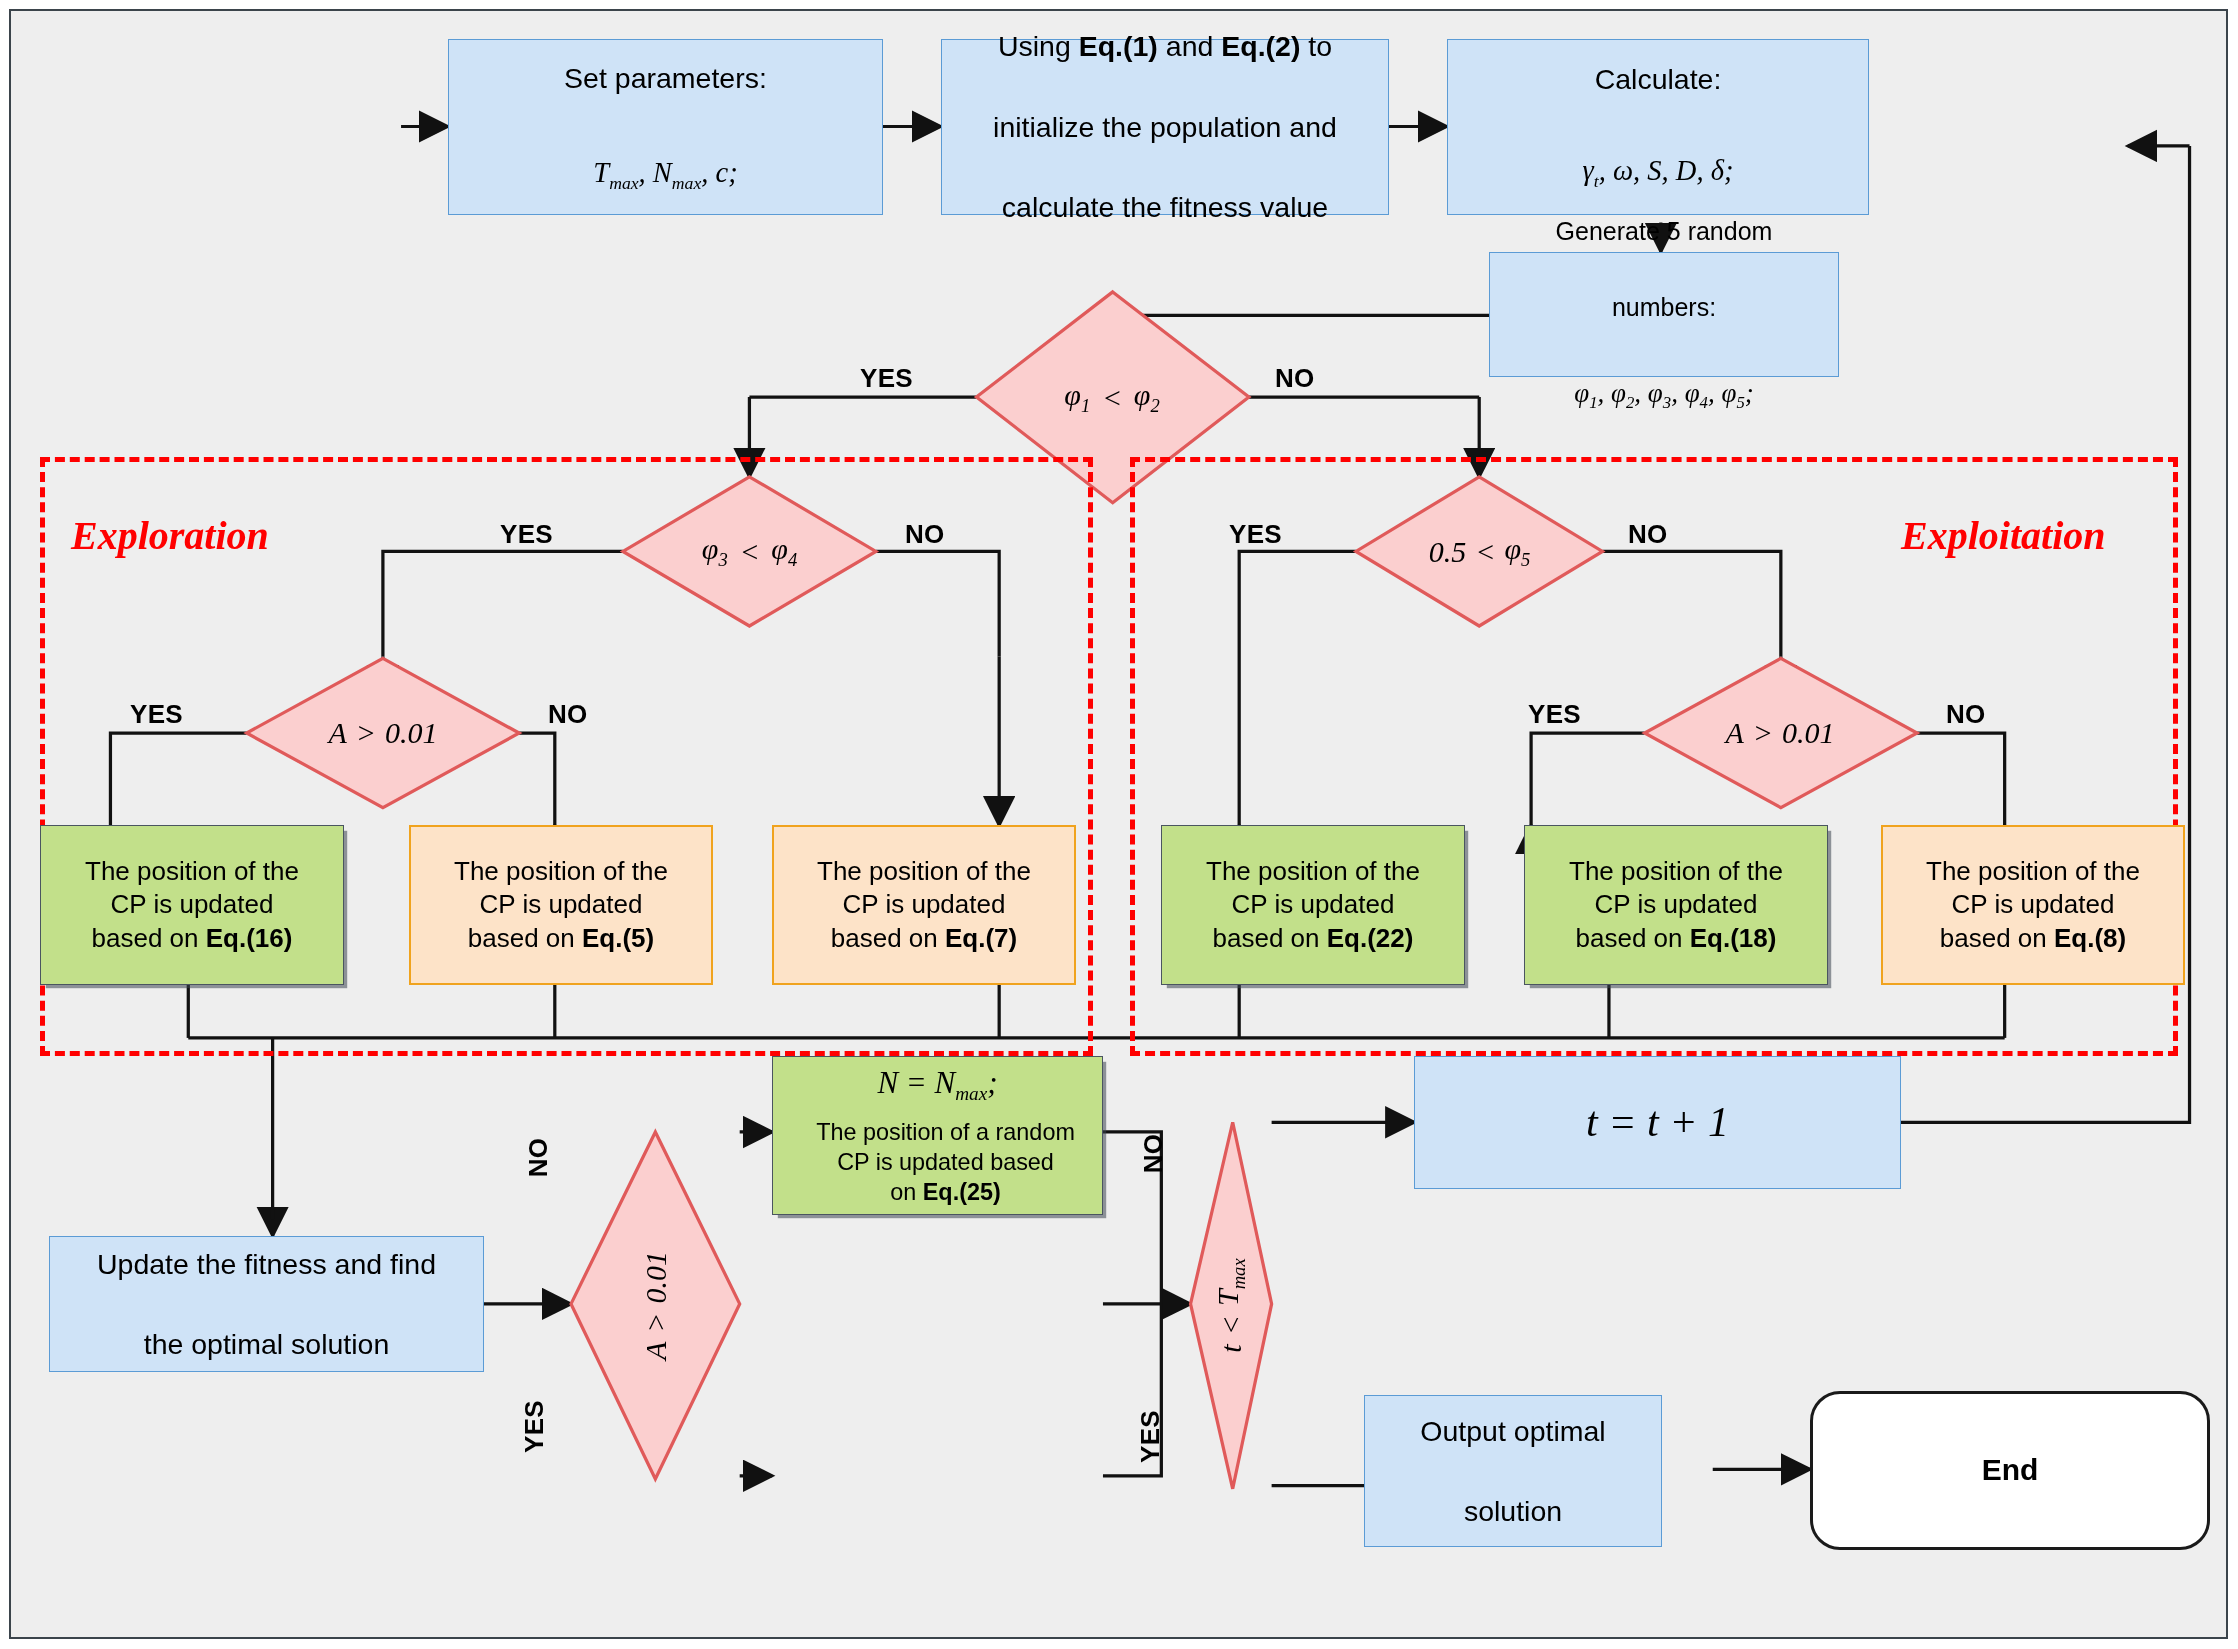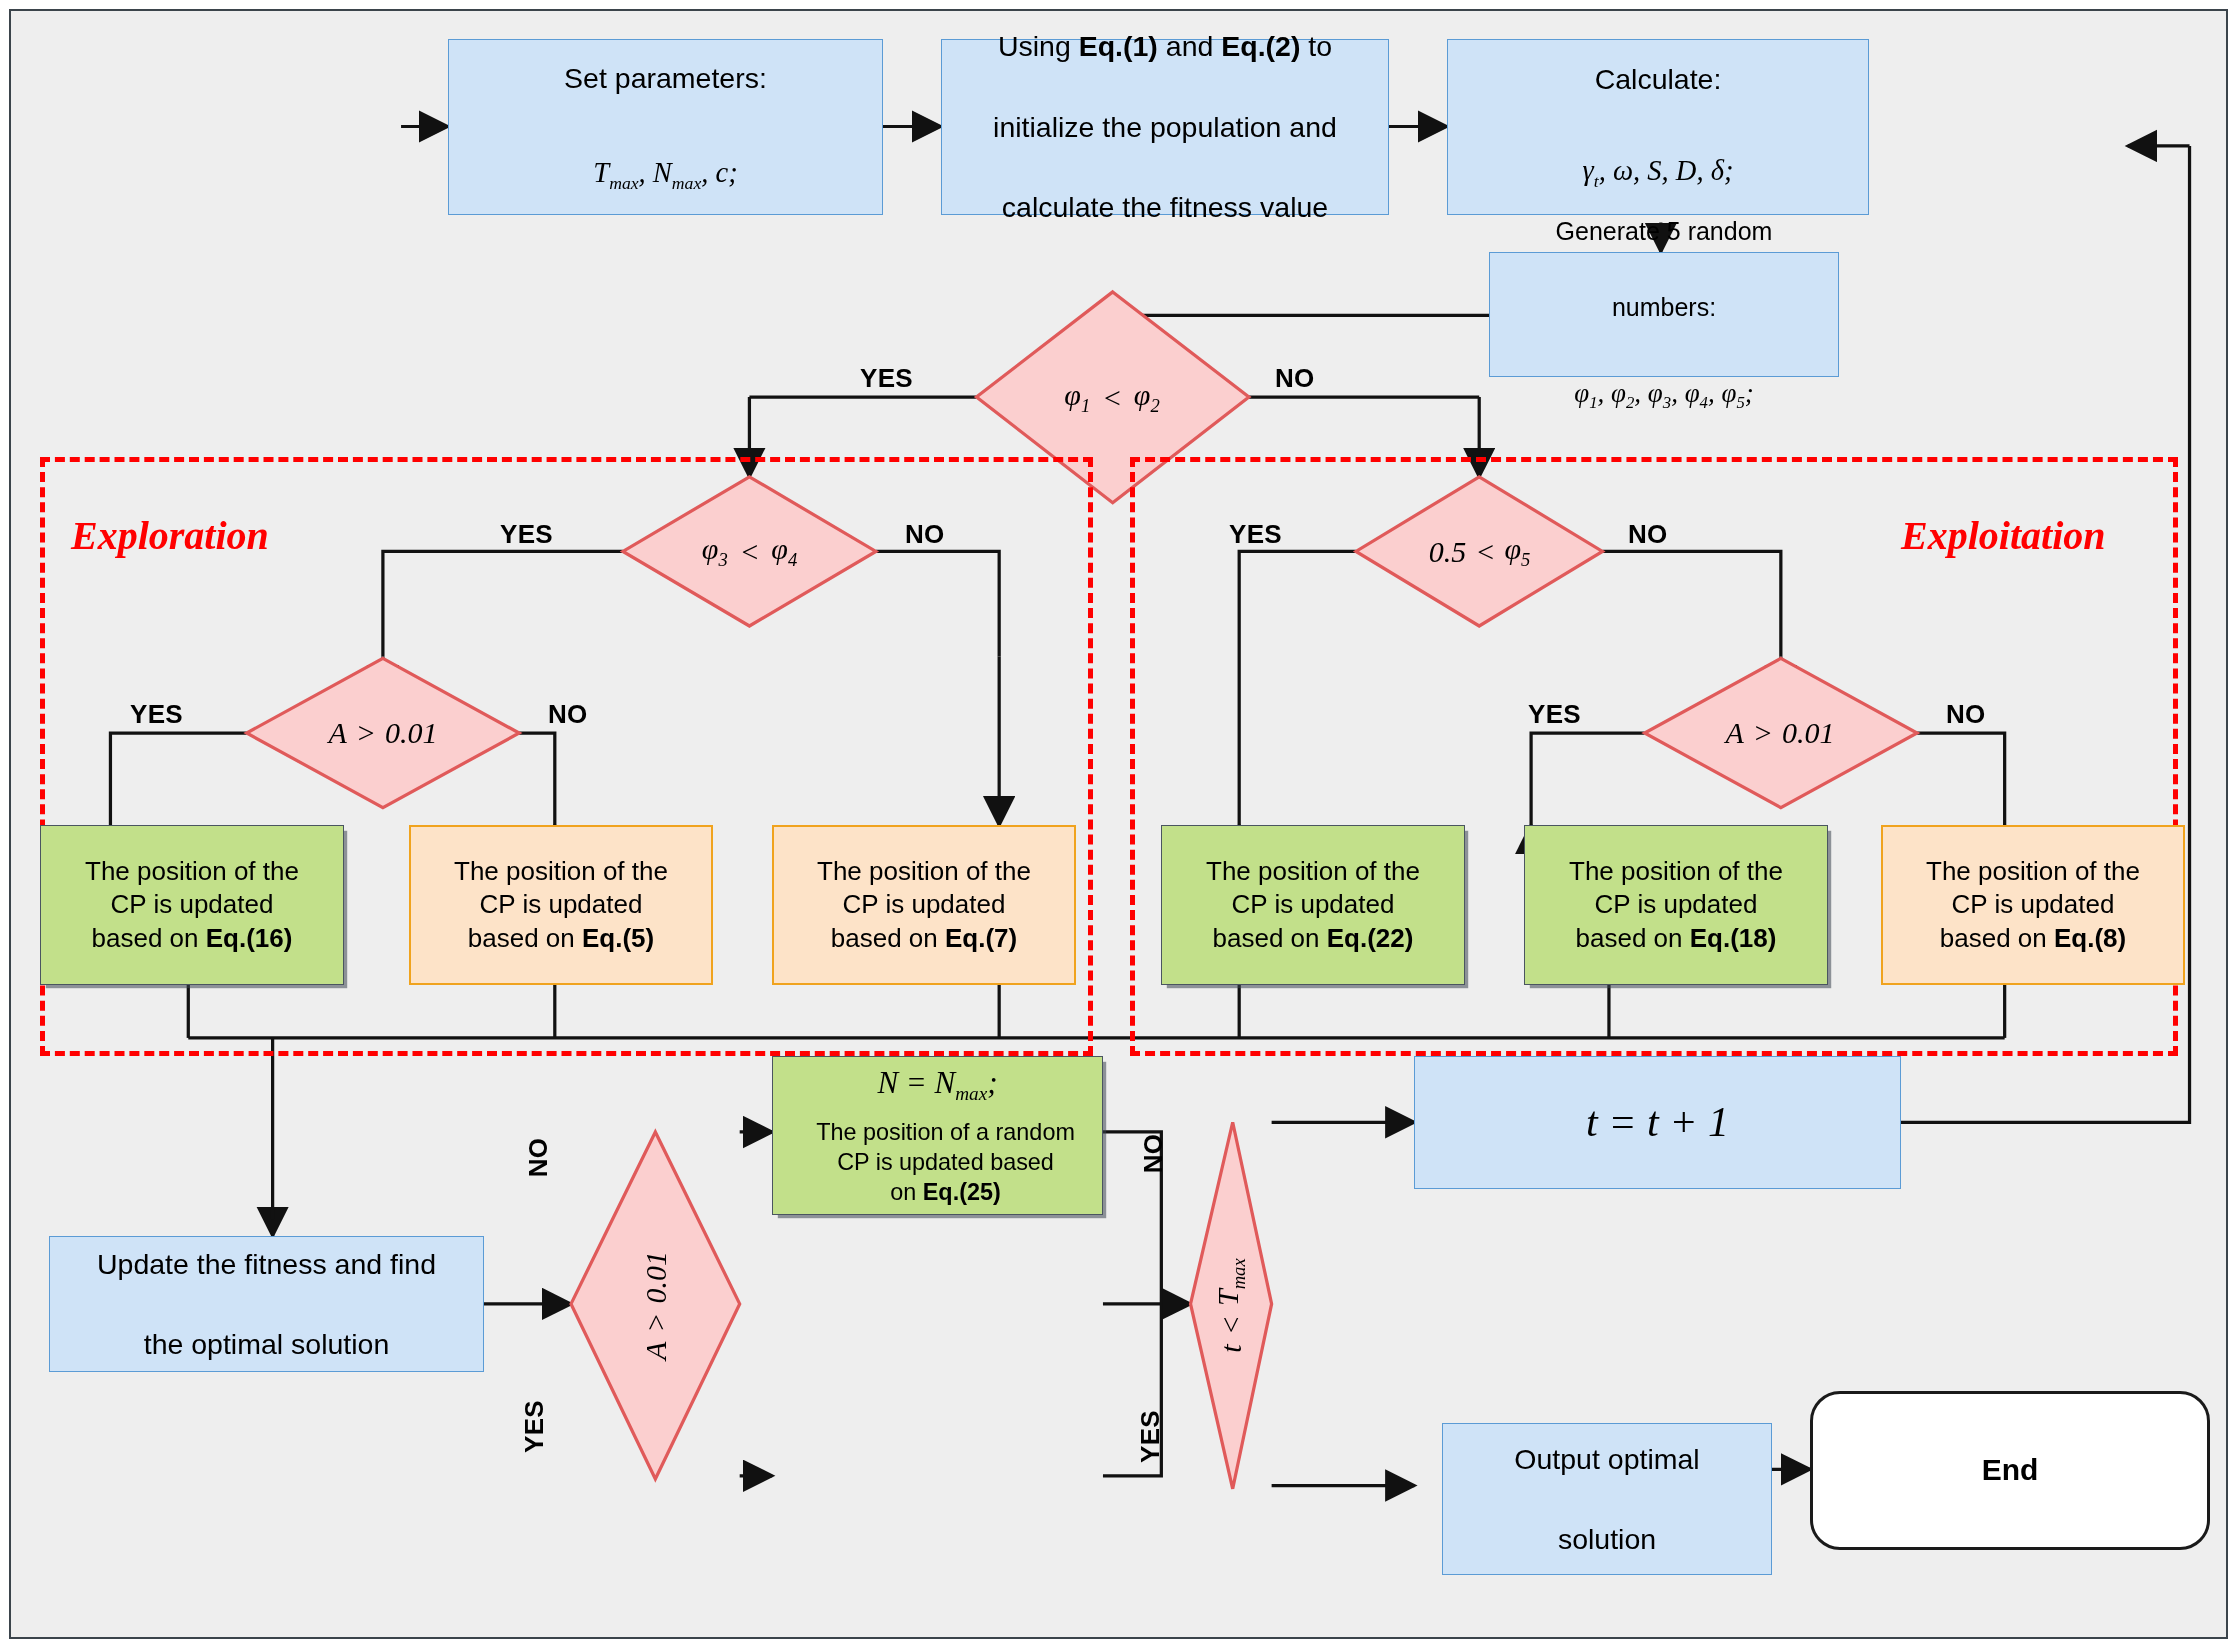--- a/index.html
+++ b/index.html
@@ -327,21 +327,21 @@
     </div>
   </div>
 
 
   <div class="node proc" style="left:1414px;top:1056px;width:487px;height:133px;">
     <div class="mathi" style="font-size:42px;">
       t = t + 1
     </div>
   </div>
 
-  <div class="node proc twoline" style="left:1442px;top:1395px;width:330px;height:152px;margin-top:28px;">
+  <div class="node proc twoline" style="left:1364px;top:1395px;width:298px;height:152px;">
     <div>Output optimal</div>
     <div>solution</div>
   </div>
 
   <div class="node term" style="left:1810px;top:1391px;width:400px;height:159px;">
     <span>End</span>
   </div>
 
 </div>
 

